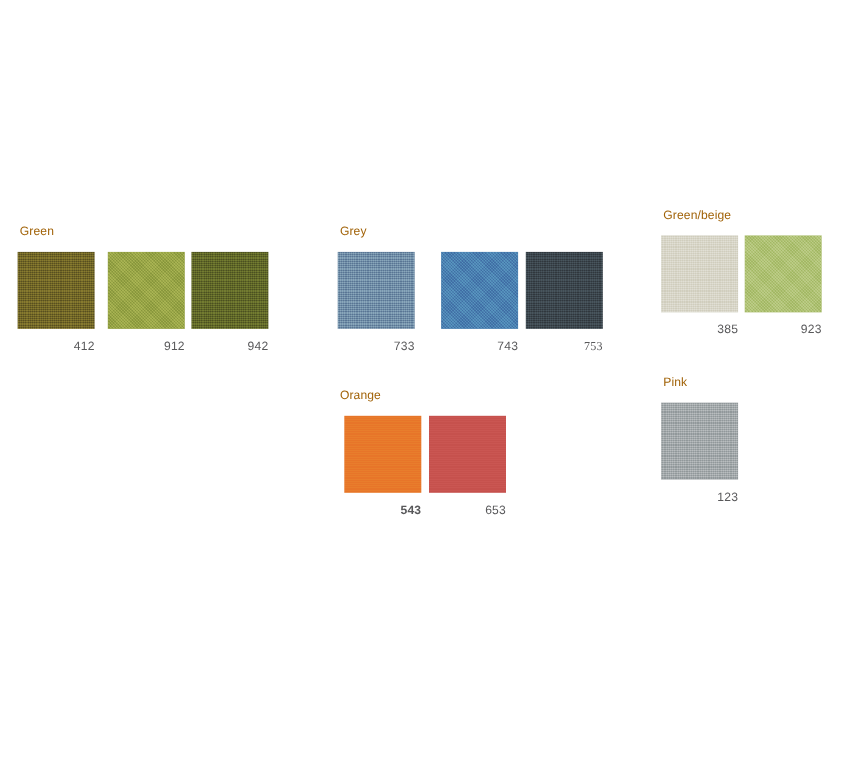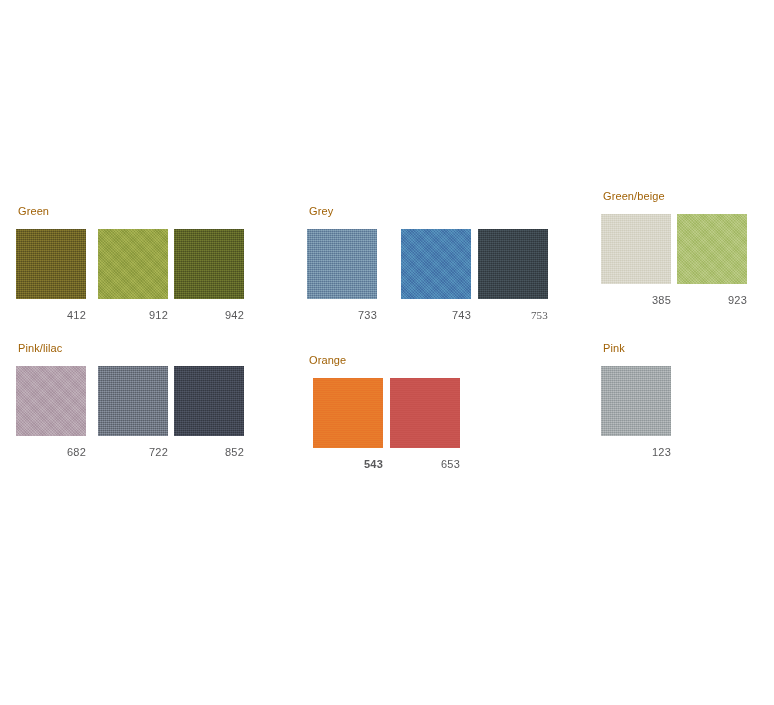--- a/index.html
+++ b/index.html
@@ -137,37 +137,20 @@
         <div class="swatch-cell">
           <div class="swatch-tile tex-coarse" style="background: rgb(216, 214, 200);"></div>
           <span class="swatch-code">385</span>
         </div>
         <div class="swatch-cell" style="margin-left: 6px;">
           <div class="swatch-tile tex-fine" style="background: rgb(174, 193, 115);"></div>
           <span class="swatch-code">923</span>
         </div>
       </div>
     </div>
-    <div class="color-group" style="left: 16px; top: 340px;">
-      <div class="group-heading">Pink/lilac</div>
-      <div class="swatch-row">
-        <div class="swatch-cell">
-          <div class="swatch-tile tex-fine" style="background: rgb(179, 160, 172);"></div>
-          <span class="swatch-code">682</span>
-        </div>
-        <div class="swatch-cell" style="margin-left: 12px;">
-          <div class="swatch-tile tex-coarse" style="background: rgb(111, 118, 130);"></div>
-          <span class="swatch-code">722</span>
-        </div>
-        <div class="swatch-cell" style="margin-left: 6px;">
-          <div class="swatch-tile tex-coarse" style="background: rgb(65, 70, 82);"></div>
-          <span class="swatch-code">852</span>
-        </div>
-      </div>
-    </div>
     <div class="color-group" style="left: 307px; top: 352px;">
       <div class="group-heading">Orange</div>
       <div class="swatch-row">
         <div class="swatch-cell" style="margin-left: 6px; font-weight: bold;">
           <div class="swatch-tile tex-smooth" style="background: rgb(232, 121, 42);"></div>
           <span class="swatch-code">543</span>
         </div>
         <div class="swatch-cell" style="margin-left: 7px;">
           <div class="swatch-tile tex-smooth" style="background: rgb(200, 83, 79);"></div>
           <span class="swatch-code">653</span>

